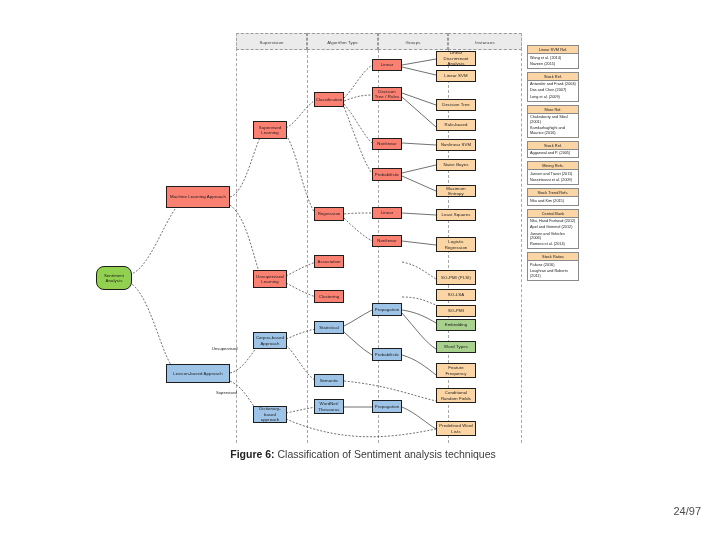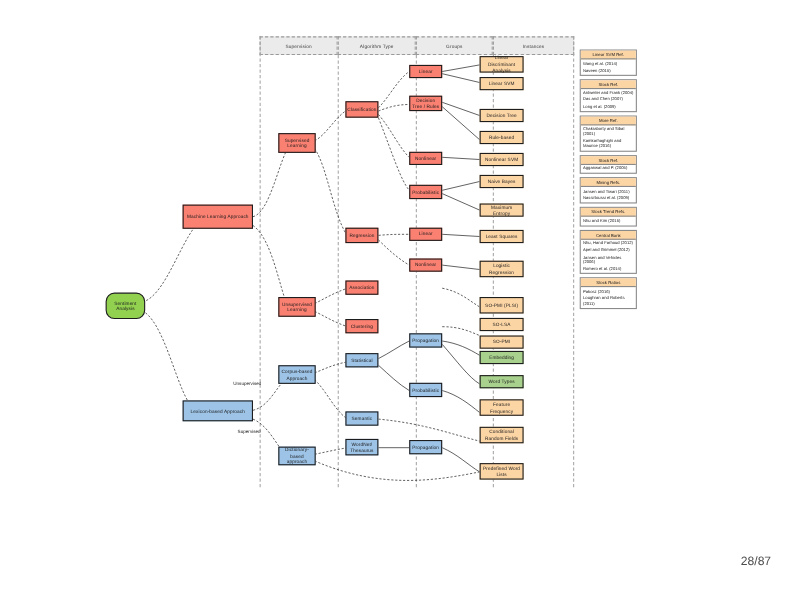--- a/index.html
+++ b/index.html
@@ -384,15 +384,19 @@
 
     <div class="refbox">
       <div class="refhead">Stock Ratios</div>
       <div class="refbody">
         <div class="refcite">Pakosz (2016)</div>
         <div class="refcite">Loughran and Roberts (2011)</div>
       </div>
     </div>
   </div>
 
-
-  <div id="pagenum">28/87</div>
+  <div id="caption">
+    <b>Figure 6:</b>
+    <span>Classification of Sentiment analysis techniques</span>
+  </div>
+
+  <div id="pagenum">24/97</div>
 </div>
 
 </body></html>

